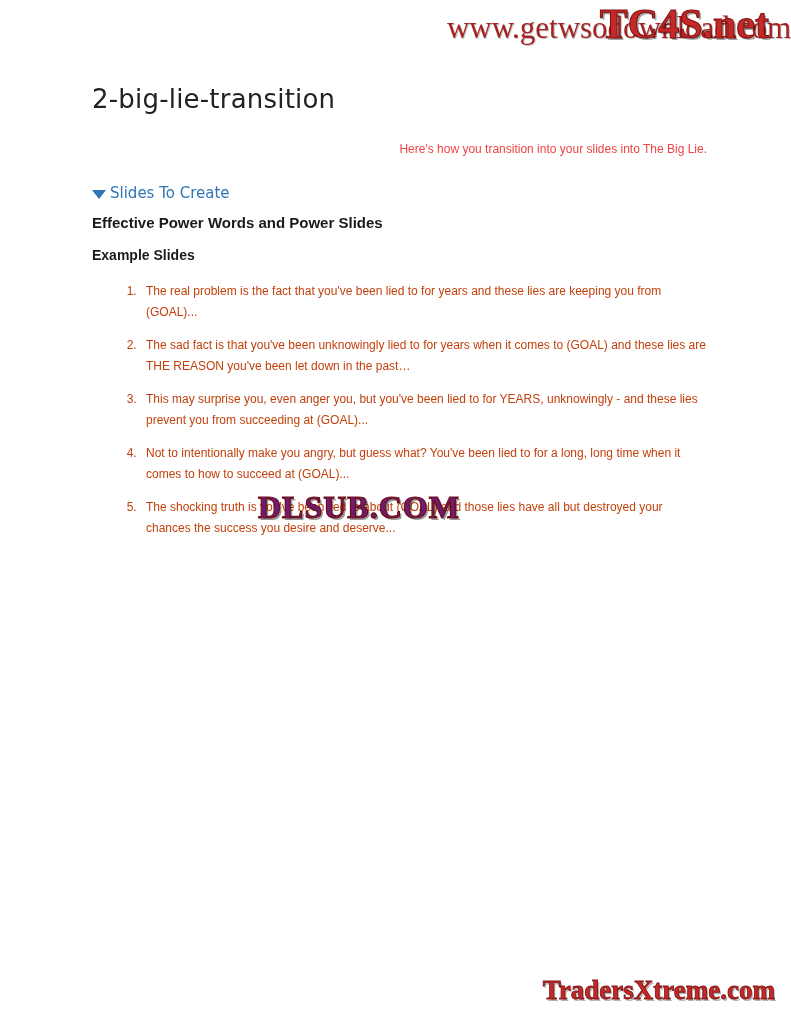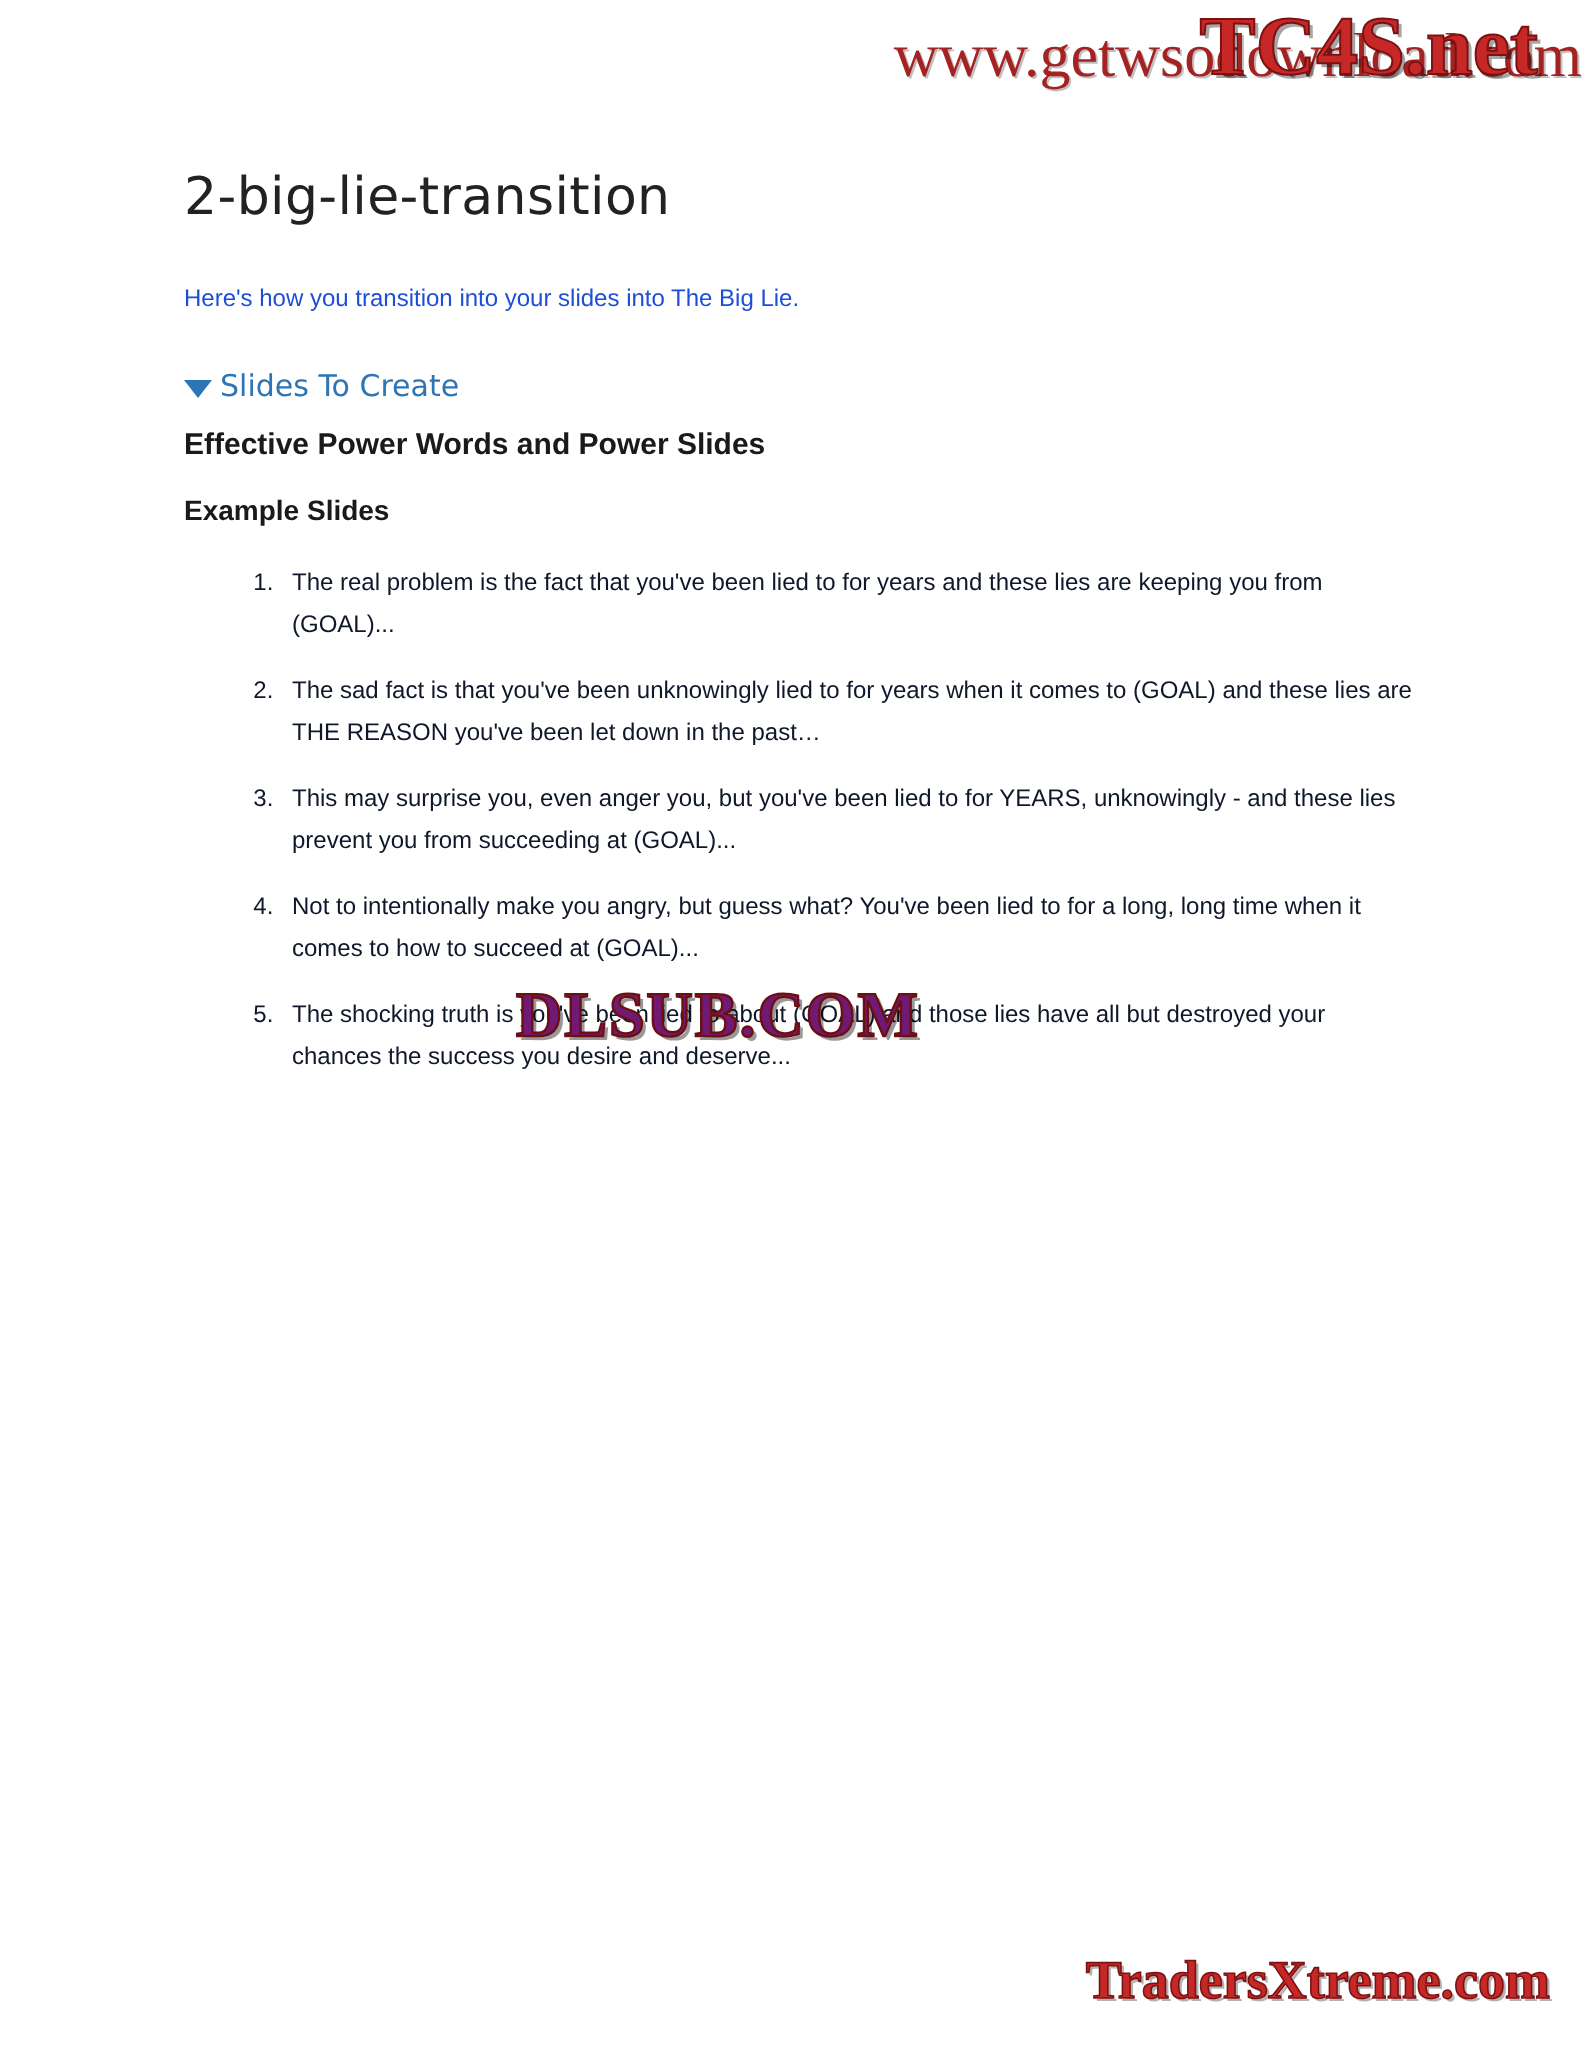--- a/index.html
+++ b/index.html
@@ -95,23 +95,24 @@
   .h-overview {
     font-family: "DejaVu Sans", sans-serif;
     font-size: 15px;
     font-weight: bold;
     color: #2e75b6;
     margin: 0 0 16px 0;
   }
 
   .para {
     font-size: 12px;
-    color: #1d4ed8;
+    color: #ef4444;
     margin: 0 0 26px 0;
     line-height: 1.5;
+    text-align: right;
   }
 
   .h-slides {
     font-family: "DejaVu Sans", sans-serif;
     font-size: 15px;
     font-weight: normal;
     color: #2e75b6;
     margin: 0 0 12px 0;
     display: flex;
     align-items: center;
@@ -160,21 +161,21 @@
     font-weight: bold;
     color: #1a1a1a;
     margin: 0 0 10px 0;
     font-family: "Liberation Sans", sans-serif;
   }
 
   ol.examples {
     margin: 0;
     padding-left: 48px;
     font-size: 12px;
-    color: #0f172a;
+    color: #c2410c;
   }
   ol.examples > li {
     margin-bottom: 12px;
     line-height: 1.75;
     padding-left: 6px;
   }
 </style>
 </head>
 <body>
 

